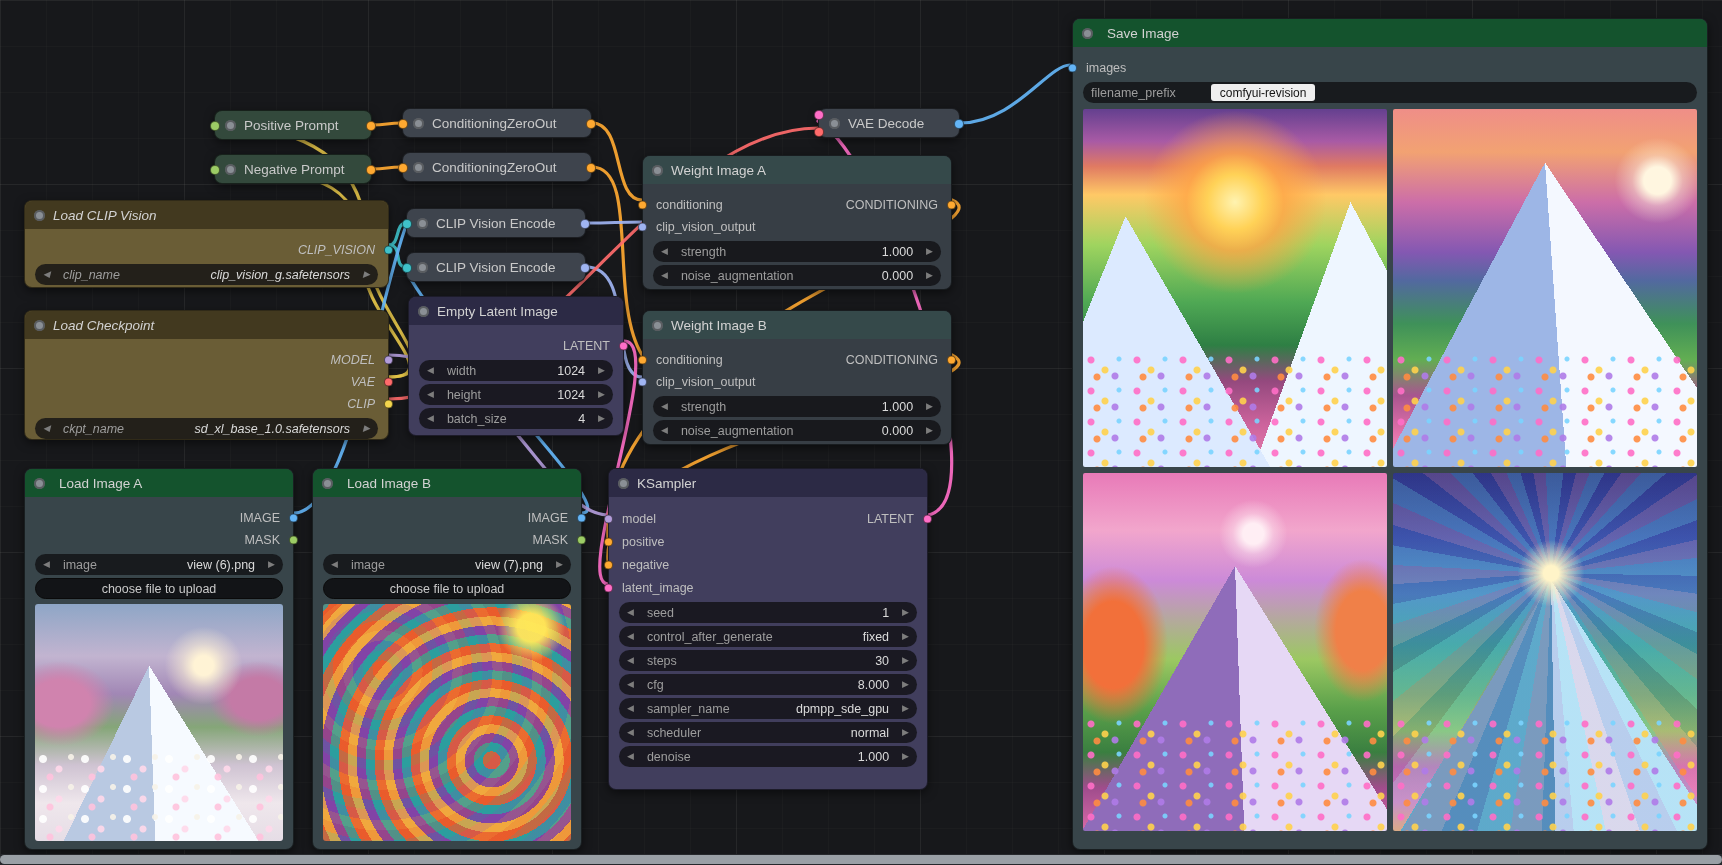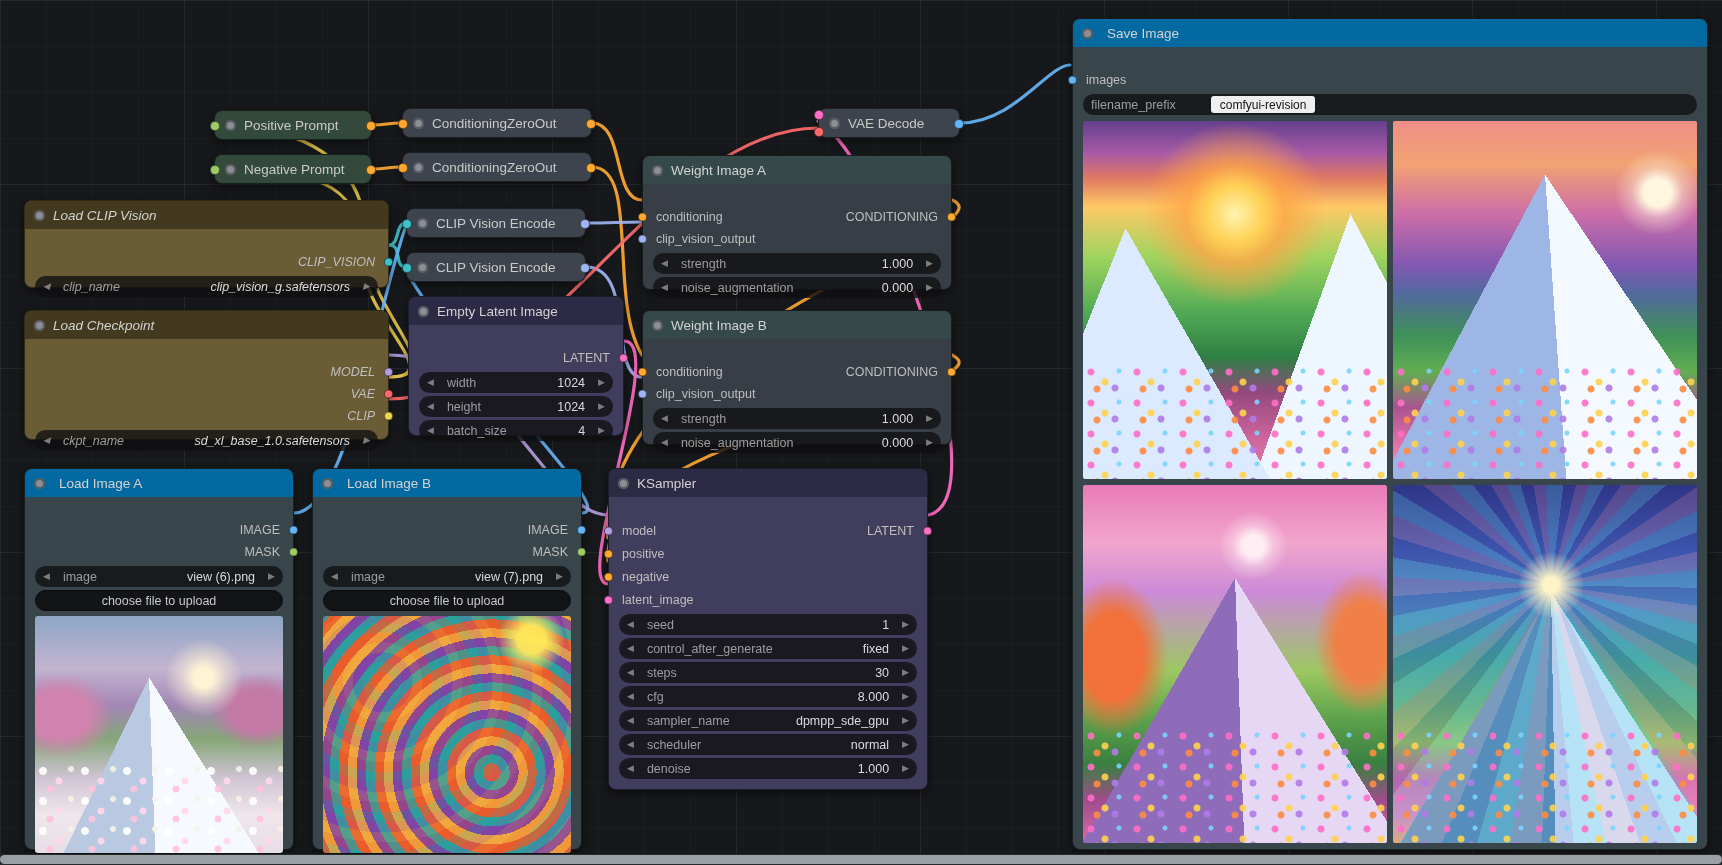--- a/index.html
+++ b/index.html
@@ -18,25 +18,25 @@
           box-shadow:0 3px 10px rgba(0,0,0,.5); font-size:13px; color:#c9c9c9; }
   .hdr { height:28px; display:flex; align-items:center; gap:8px; padding:0 9px;
          border-radius:7px 7px 0 0; font-size:13.5px; color:#d2d2d2; }
   .cdot { width:11px; height:11px; border-radius:50%; background:#8a8f95;
           box-shadow:inset 0 0 0 2px rgba(0,0,0,.35); flex:none; }
   .collapsed { height:30px; display:flex; align-items:center; gap:8px; padding:0 10px;
                border-radius:8px; font-size:13.5px; }
   .grey  { background:#3e444d; }
   .green { background:#33493c; }
   .brown { background:#6a5d36;font-style:italic; } .brown .hdr { background:#42391f; }
-  .teal  { background:#38454a; } .teal .hdr { background:#0369a1;gap:14px; }
+  .teal  { background:#38454a; } .teal .hdr { background:#14532d;gap:14px; }
   .slate { background:#373e45; } .slate .hdr { background:#35494a; }
   .purple{ background:#413e5d; } .purple .hdr { background:#2c2a45; }
 
-  .body { padding-top:22px; }
+  .body { padding-top:10px; }
   .slot { position:relative; height:22px; display:flex; align-items:center; padding:0 13px;
           font-size:12.5px; color:#bfbfbf; }
   .slot.in  { justify-content:flex-start; }
   .slot.out { justify-content:flex-end; }
   .slot .spacer { flex:1; }
   .dot { position:absolute; width:9px; height:9px; border-radius:50%; top:50%;
          transform:translateY(-50%); border:1px solid rgba(0,0,0,.55); }
   .dot.l { left:-5px; } .dot.r { right:-5px; }
   .edot { position:absolute; width:10px; height:10px; border-radius:50%;
           border:1px solid rgba(0,0,0,.55); }

